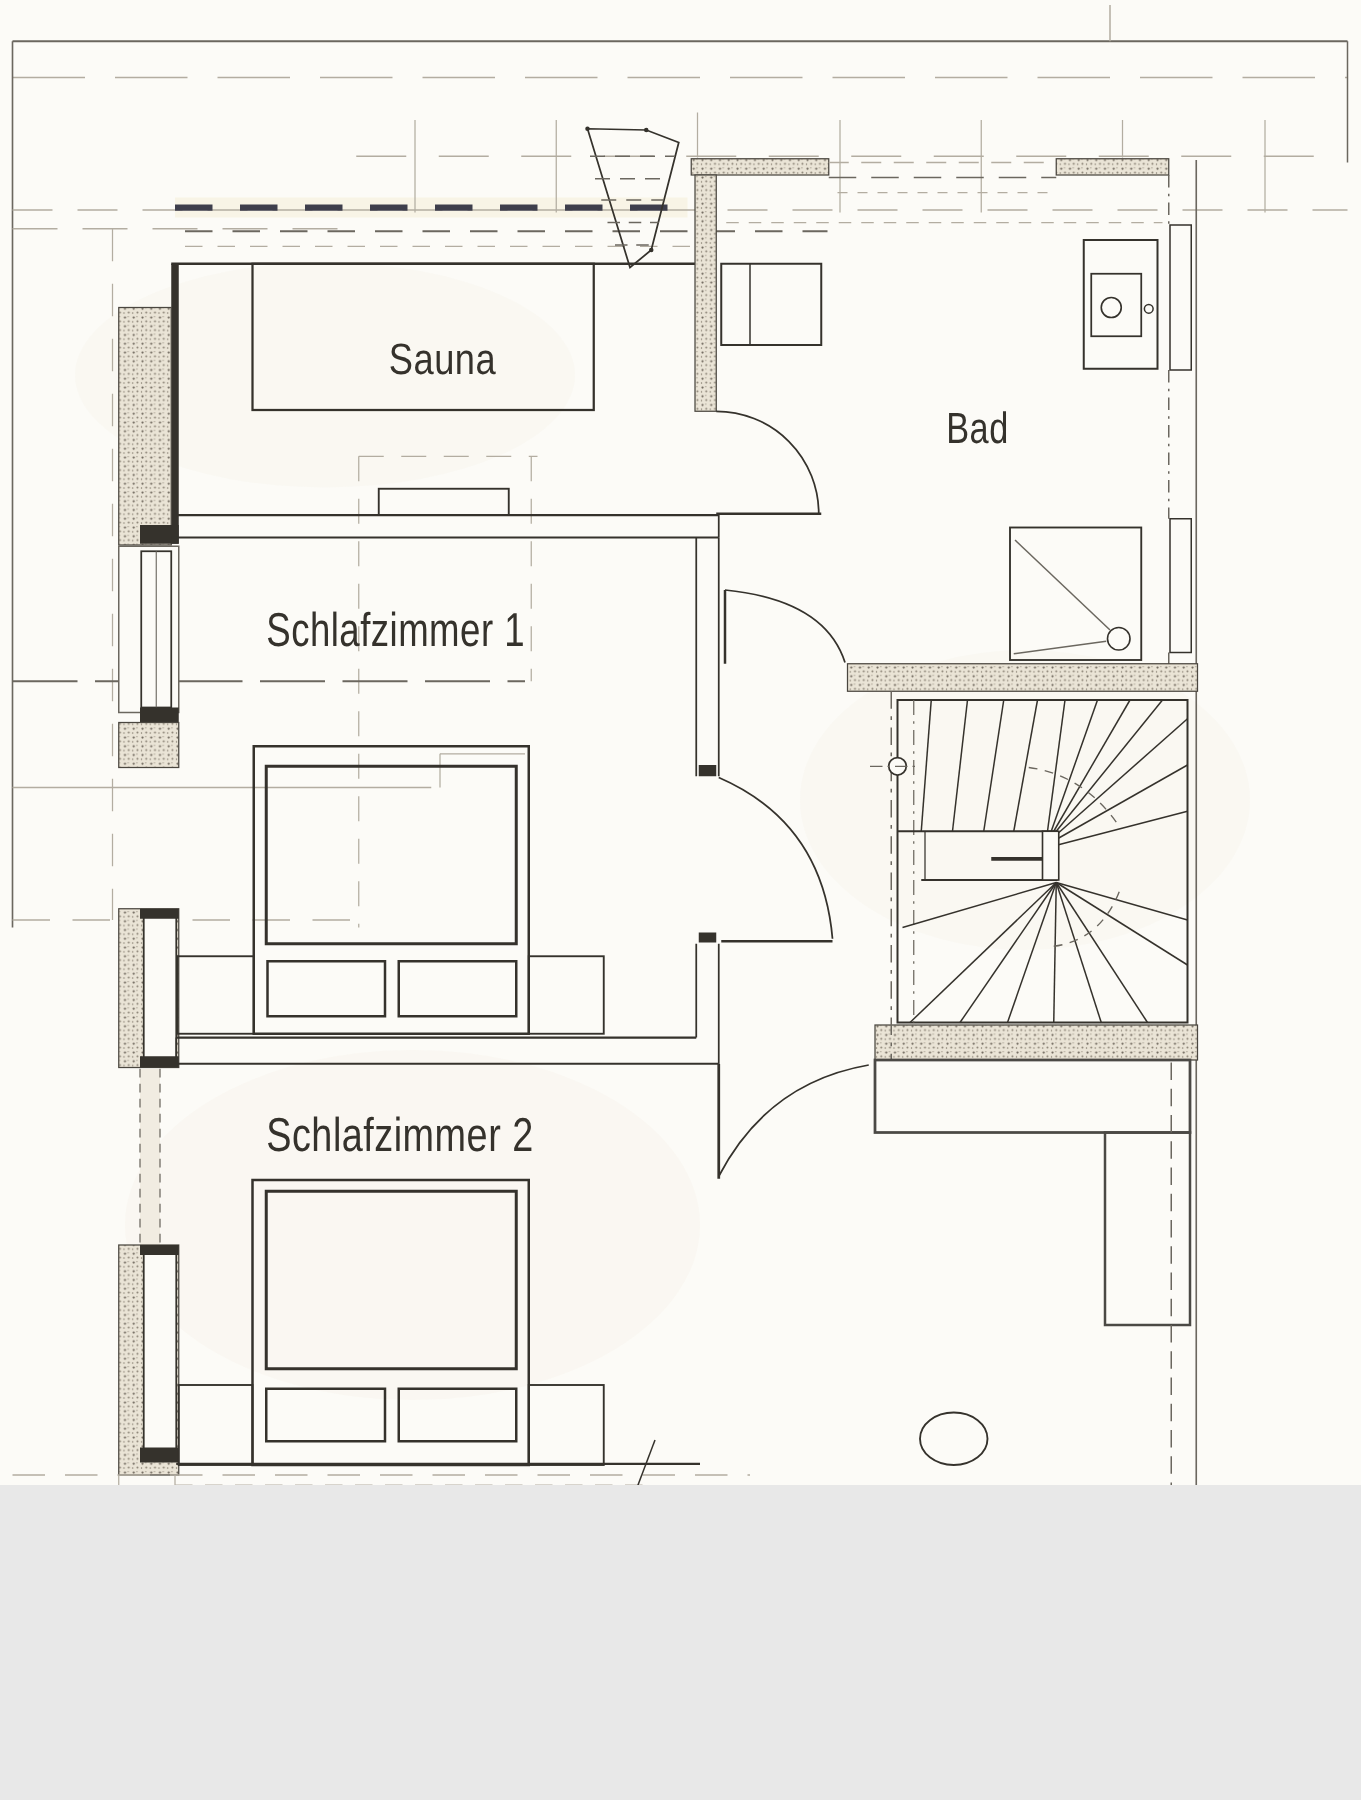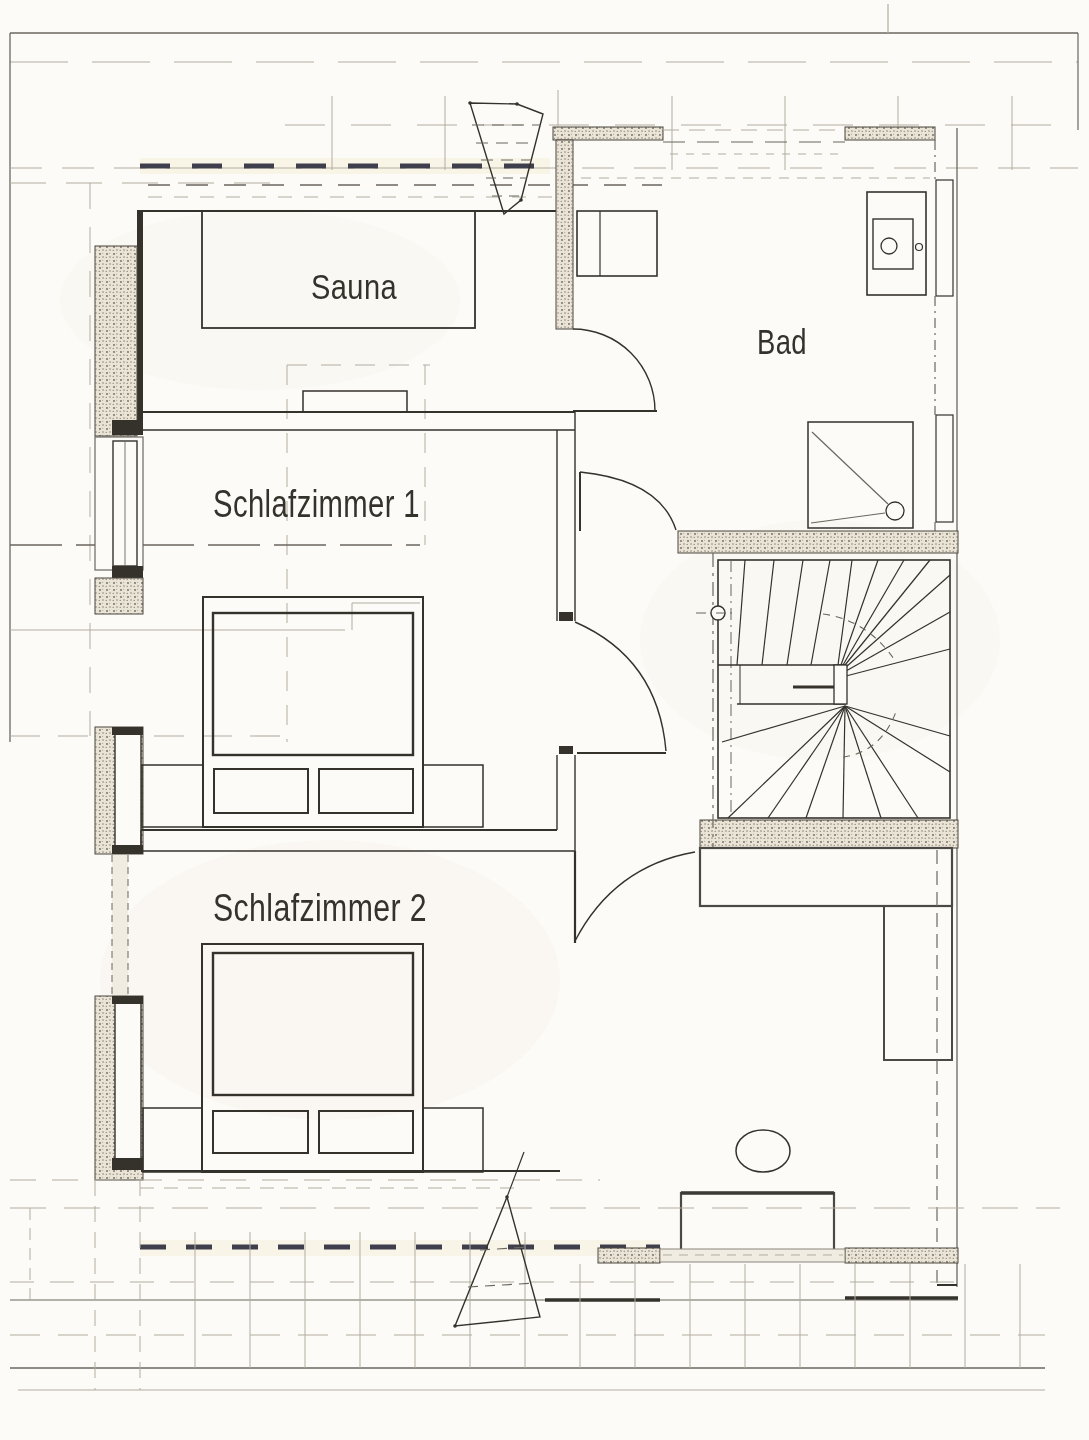--- a/index.html
+++ b/index.html
@@ -1,20 +1,20 @@
 <!DOCTYPE html>
 <html style="--paper: #fcfbf7; --ink: #35322c; --wall_line: #6b675f; --wall_fill: #eae4d6; --furniture: #4b4945; --accent_dark: #3e3e4c; --light_line: #b3ada1; --tint: #f4eed8;"><head>
 <meta charset="utf-8">
 <style>
   :root{
     --paper:#fcfbf7; --ink:#35322c; --wall_line:#6b675f; --wall_fill:#eae4d6;
     --furniture:#4b4945; --accent_dark:#3e3e4c; --light_line:#b3ada1; --tint:#f4eed8;
   }
   html,body{margin:0;padding:0;background:#e8e8e8;}
-  #stage{position:relative;width:1089px;height:1440px;background:var(--paper);
+  #stage{position:relative;width:1089px;height:1188px;background:var(--paper);
          font-family:"Liberation Sans",sans-serif;overflow:hidden;text-align:center;}
   svg{position:absolute;left:0;top:0;}
   
   .ink{stroke:var(--ink);fill:none}
   .mid{stroke:var(--wall_line);fill:none}
   .lt{stroke:var(--light_line);fill:none}
   .dk{stroke:var(--accent_dark);fill:none}
   .furn{stroke:var(--furniture);fill:none}
   .blob{fill:var(--ink);stroke:none}
   .wallfill{fill:url(#stip);stroke:#4a463f;stroke-width:1}

